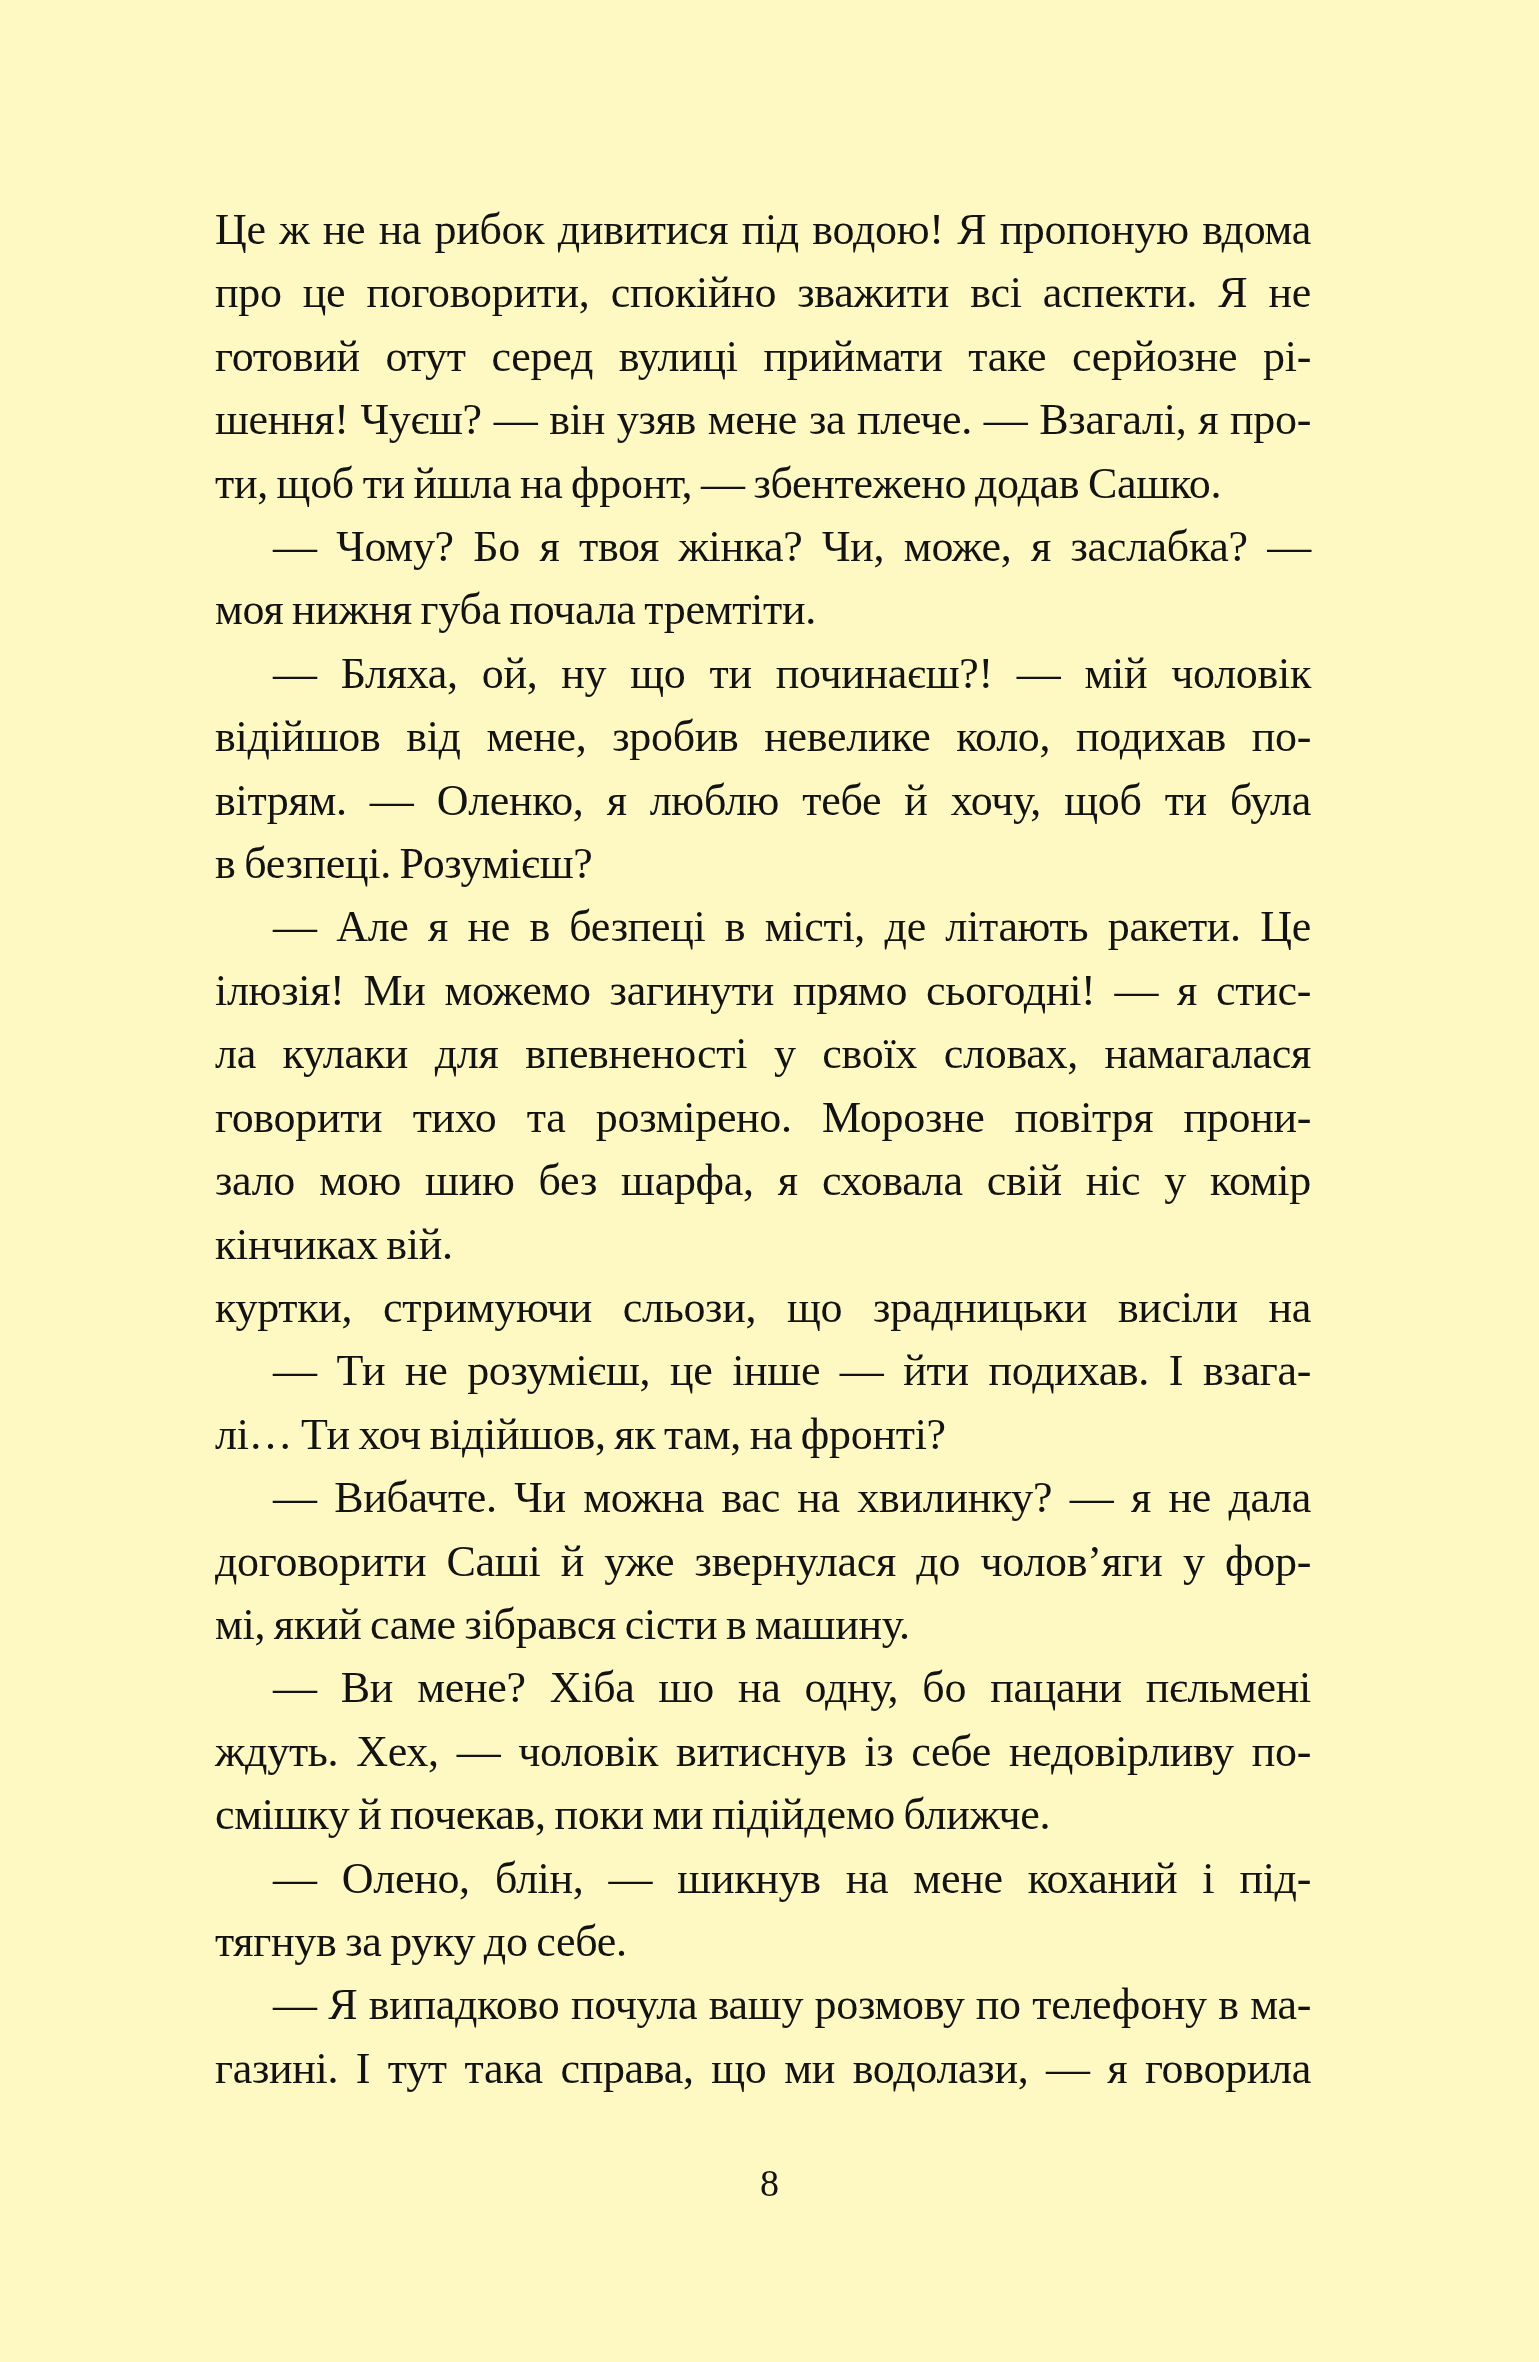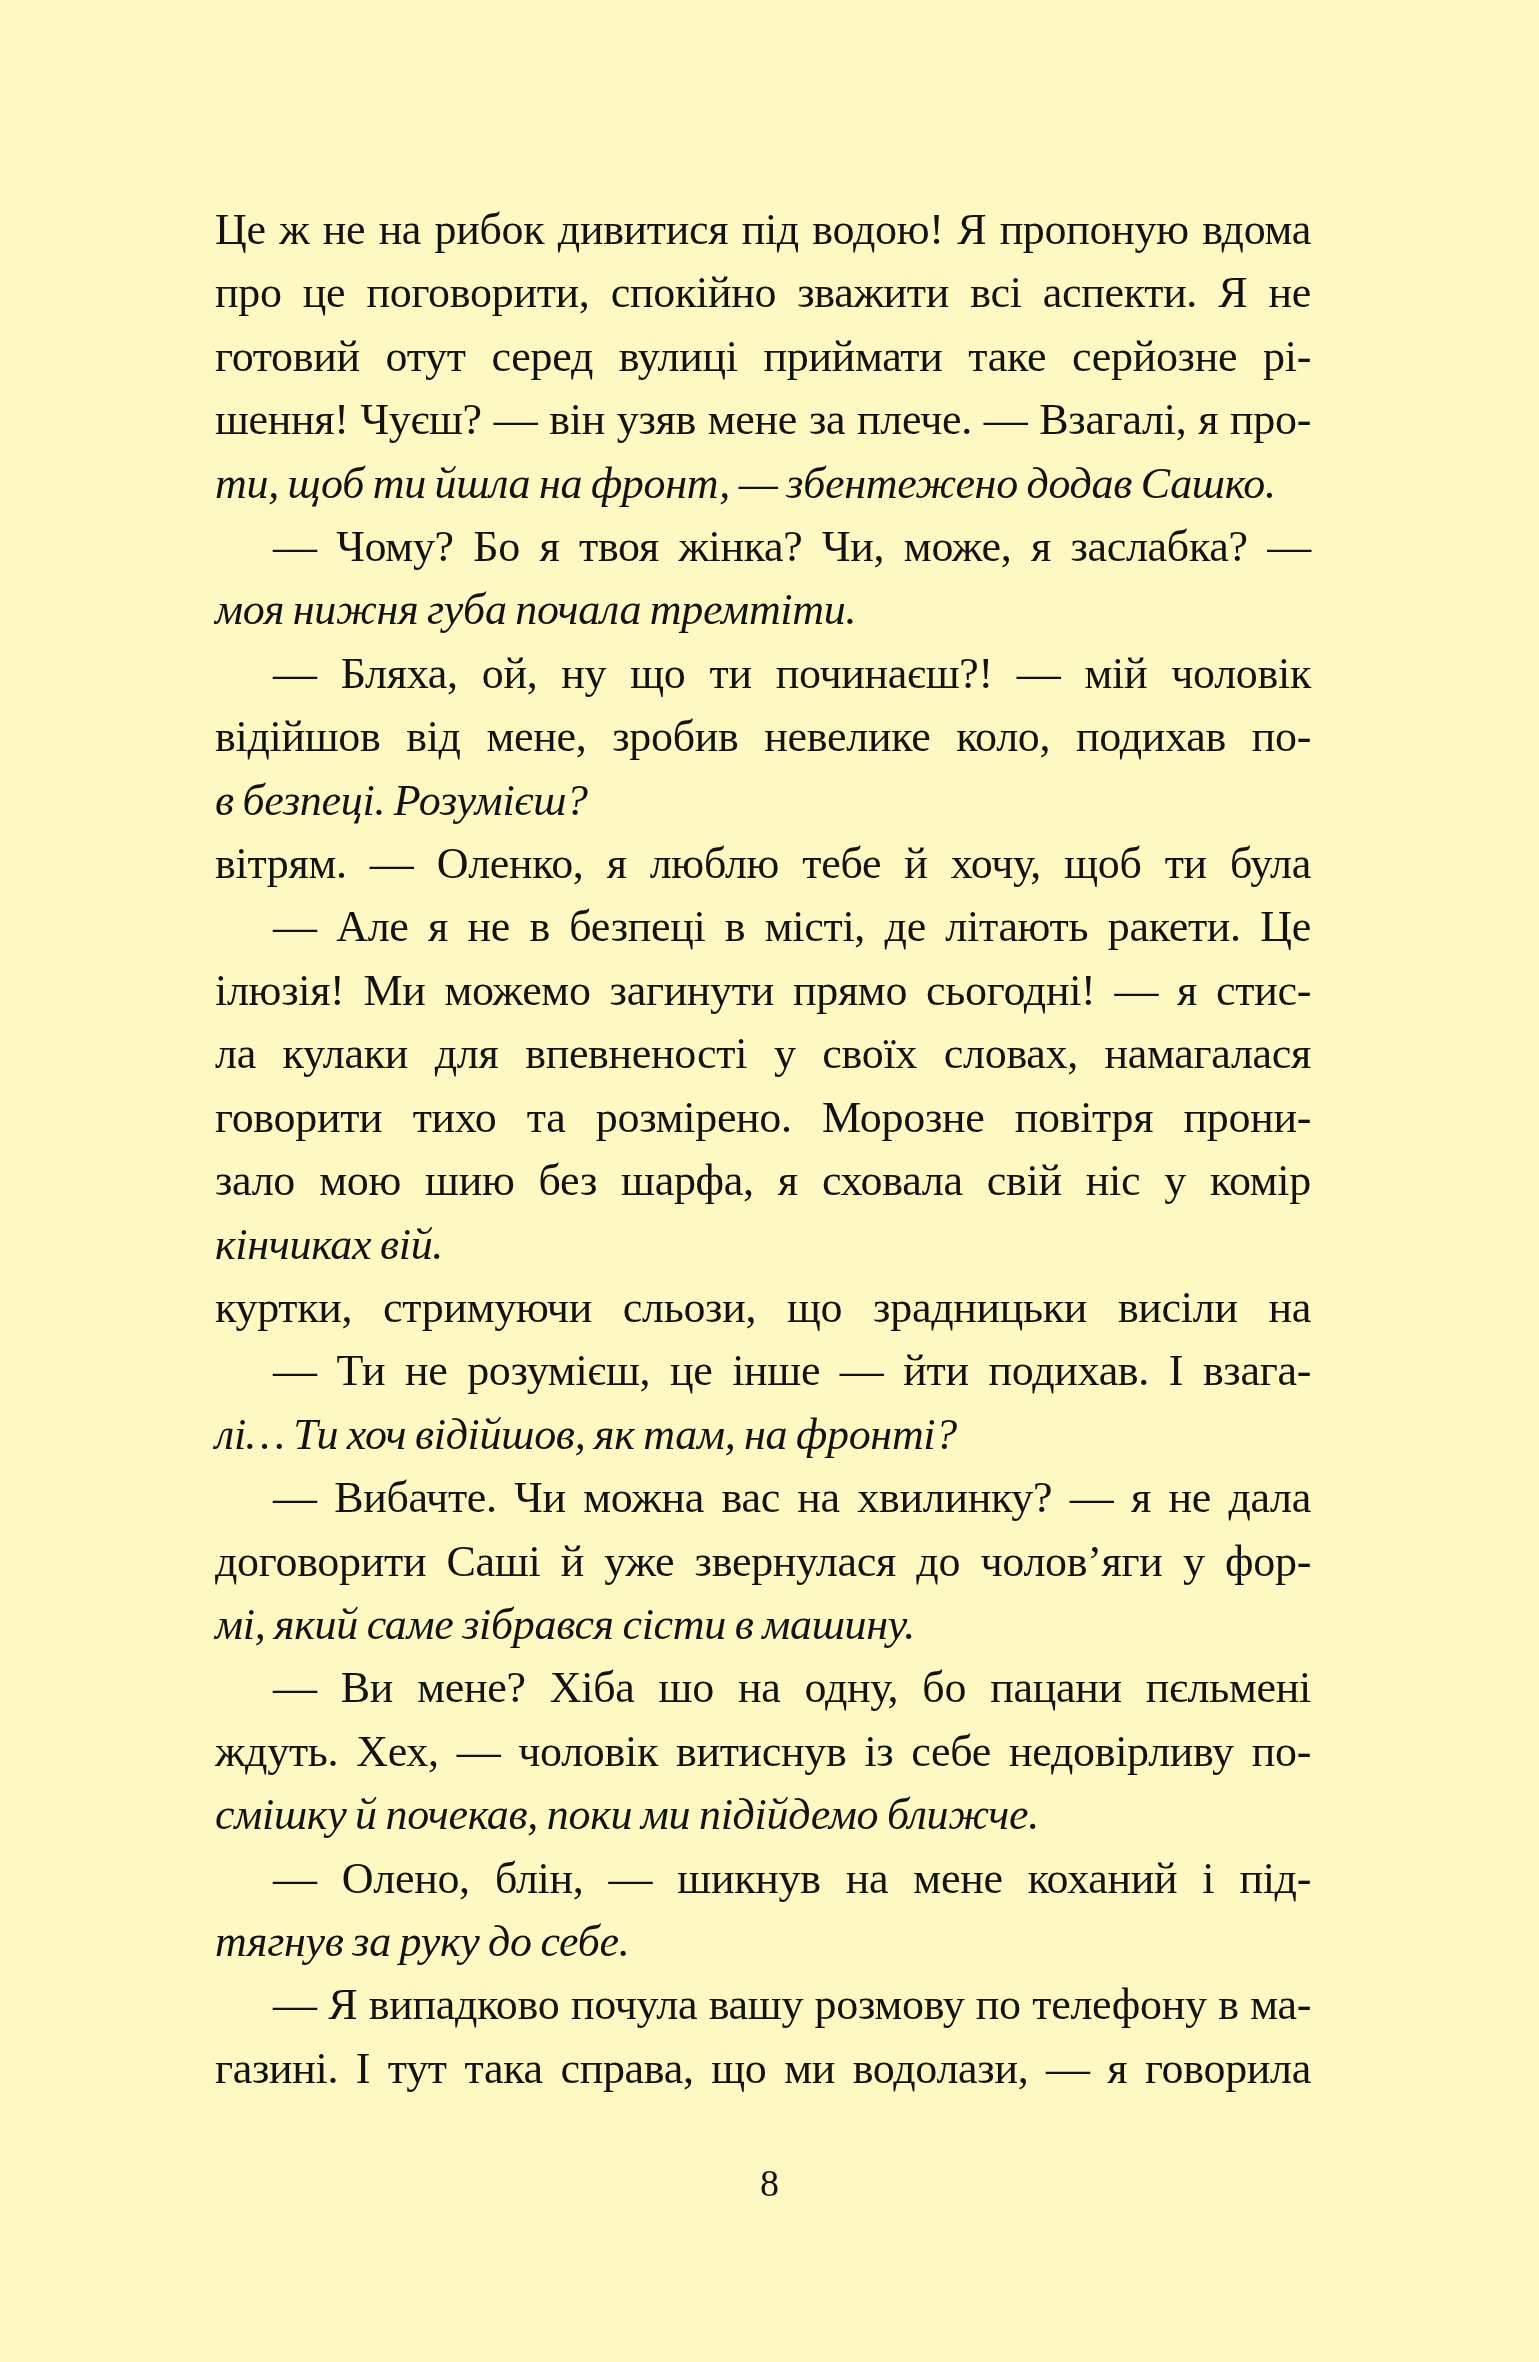--- a/index.html
+++ b/index.html
@@ -35,21 +35,20 @@
     line-height: 63.4px;
     letter-spacing: -0.3px;
     word-spacing: -2px;
     text-align: justify;
     text-align-last: justify;
     white-space: normal;
   }
   .line.last {
     text-align: right;
     text-align-last: left;
-    font-style: italic;
   }
   .line.indent {
     text-indent: 58px;
   }
   .page-number {
     position: absolute;
     top: 2163px;
     left: 0;
     width: 100%;
     text-align: center;
@@ -70,22 +69,22 @@
         <div class="line">шення! Чуєш? — він узяв мене за плече. — Взагалі, я про-</div>
         <div class="line last">ти, щоб ти йшла на фронт, — збентежено додав Сашко.</div>
       </div>
       <div class="paragraph">
         <div class="line indent">— Чому? Бо я твоя жінка? Чи, може, я заслабка? —</div>
         <div class="line last">моя нижня губа почала тремтіти.</div>
       </div>
       <div class="paragraph">
         <div class="line indent">— Бляха, ой, ну що ти починаєш?! — мій чоловік</div>
         <div class="line">відійшов від мене, зробив невелике коло, подихав по-</div>
+        <div class="line">вітрям. — Оленко, я люблю тебе й хочу, щоб ти була</div>
         <div class="line last">в безпеці. Розумієш?</div>
-        <div class="line">вітрям. — Оленко, я люблю тебе й хочу, щоб ти була</div>
       </div>
       <div class="paragraph">
         <div class="line indent">— Але я не в безпеці в місті, де літають ракети. Це</div>
         <div class="line">ілюзія! Ми можемо загинути прямо сьогодні! — я стис-</div>
         <div class="line">ла кулаки для впевненості у своїх словах, намагалася</div>
         <div class="line">говорити тихо та розмірено. Морозне повітря прони-</div>
         <div class="line">зало мою шию без шарфа, я сховала свій ніс у комір</div>
         <div class="line last">кінчиках вій.</div>
         <div class="line">куртки, стримуючи сльози, що зрадницьки висіли на</div>
       </div>

